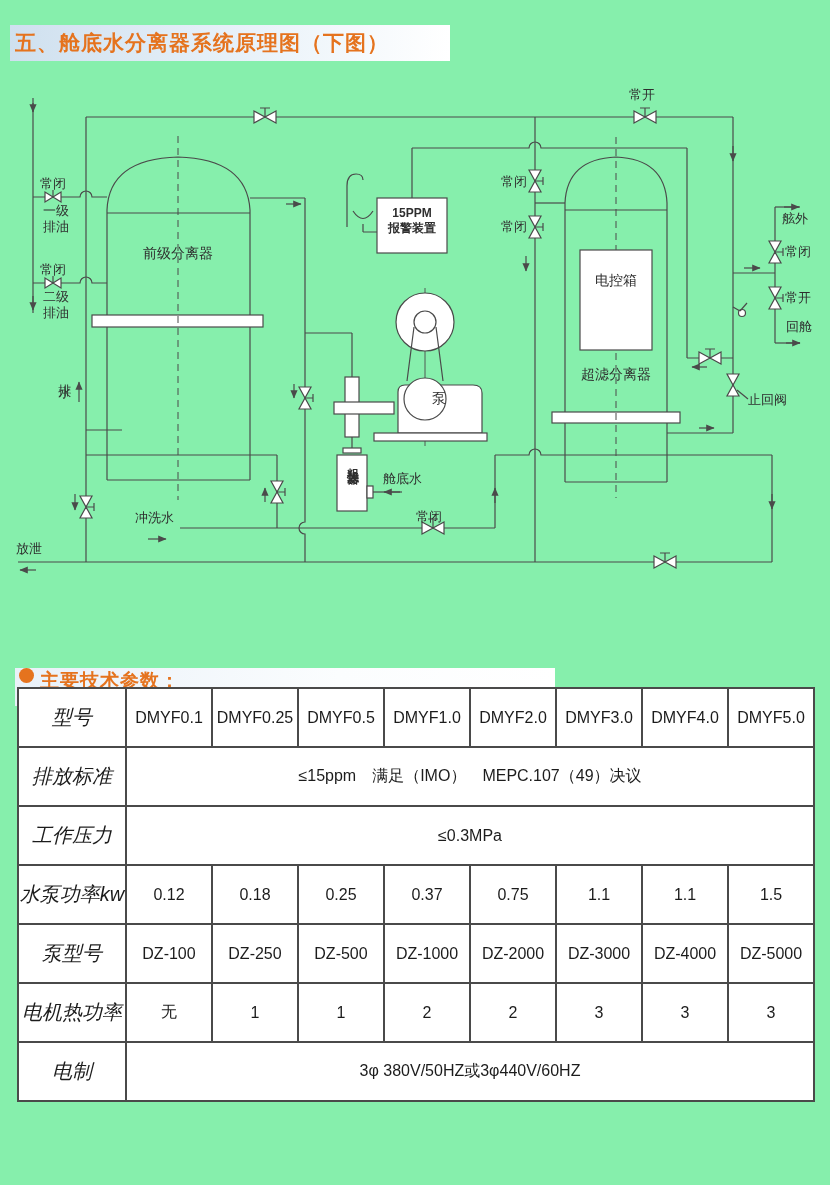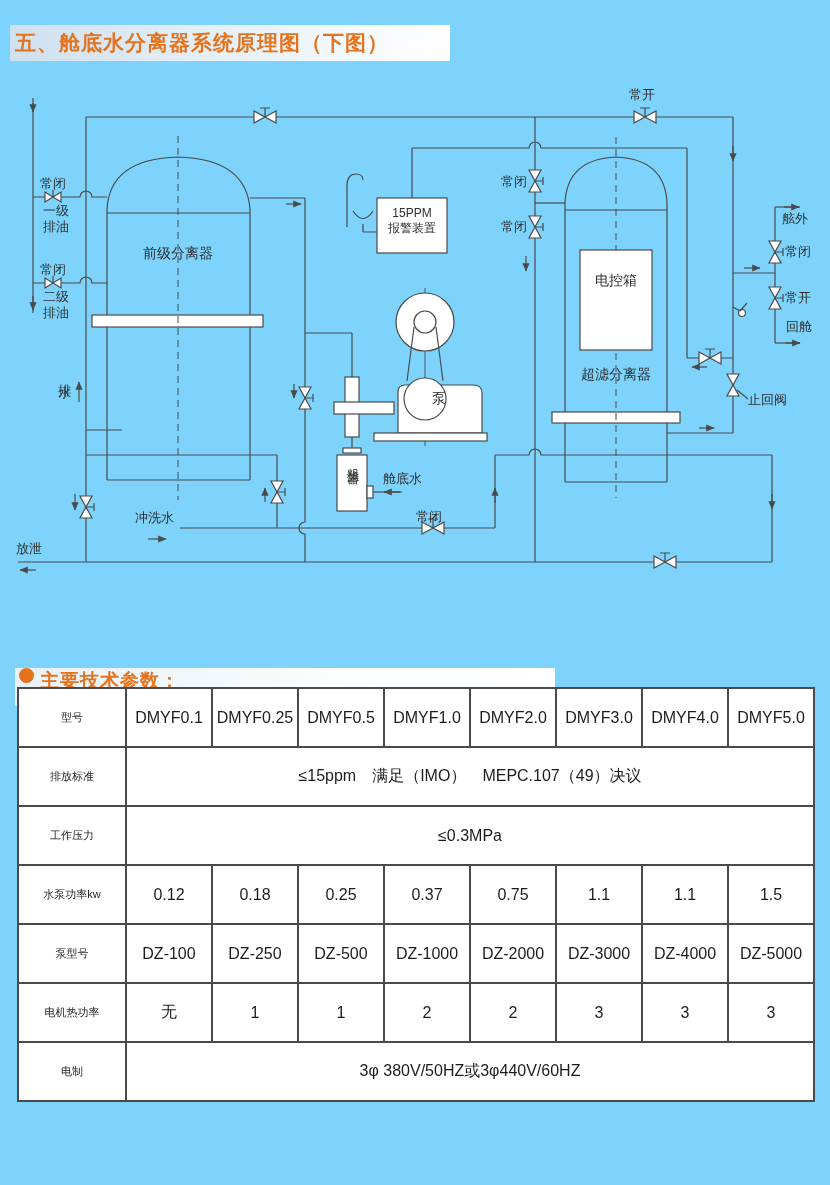--- a/index.html
+++ b/index.html
@@ -1,16 +1,16 @@
 <!DOCTYPE html>
 <html><head>
 <meta charset="utf-8">
 <style>
   html,body{margin:0;padding:0;background:#fff;}
-  #page{position:relative;width:830px;height:1185px;background:#7dd3fc;overflow:hidden;
+  #page{position:relative;width:830px;height:1185px;background:#86efac;overflow:hidden;
         font-family:"Liberation Sans",sans-serif;}
   
   .title-bar{position:absolute;left:10px;top:25px;width:440px;height:36px;
     background:linear-gradient(90deg,#cfe0ef 0%,#e9f2f9 55%,#ffffff 100%);
     display:flex;align-items:center;}
   .title-text{font-size:21px;font-weight:bold;color:#e5731e;letter-spacing:1px;padding-left:5px;white-space:nowrap;}
   
   .section-bar{position:absolute;left:15px;top:668px;width:540px;height:38px;
     background:linear-gradient(90deg,#e9f1f9 0%,#fbfdfe 60%,#ffffff 100%);
     display:flex;align-items:flex-start;}
@@ -22,27 +22,27 @@
   svg .wf{fill:#ffffff;}
   svg .vt{fill:#ffffff;}
   svg .dash{stroke-dasharray:7 5;stroke-width:1;}
   svg .thin{stroke-width:0.9;}
   svg .ah{fill:#4a4a4a;stroke:none;}
   .dlabel{position:absolute;font-size:13px;line-height:1.25;color:#2e2e2e;white-space:nowrap;}
   .wrap2{white-space:normal;width:30px;}
   .vert{writing-mode:vertical-rl;letter-spacing:2px;}
   .ctr{text-align:center;white-space:normal;}
   .f14{font-size:14px;}
-  .f12{font-size:12px;}
+  .f12{font-size:12px;font-weight:bold;}
   
   table.spec{position:absolute;left:17px;top:687px;width:796px;border-collapse:collapse;
     table-layout:fixed;color:#1c1c1c;}
   table.spec td{border:2px solid #4a4a4a;height:57px;text-align:center;vertical-align:middle;
     font-size:16px;padding:0;background:#fff;overflow:hidden;}
-  table.spec td.lbl{font-size:11px;}
+  table.spec td.lbl{font-size:20px;font-style:italic;}
 </style>
 </head>
 <body>
 
 <div id="page">
 
   <div class="title-bar">
     <span class="title-text">五、舱底水分离器系统原理图（下图）</span>
   </div>
 

